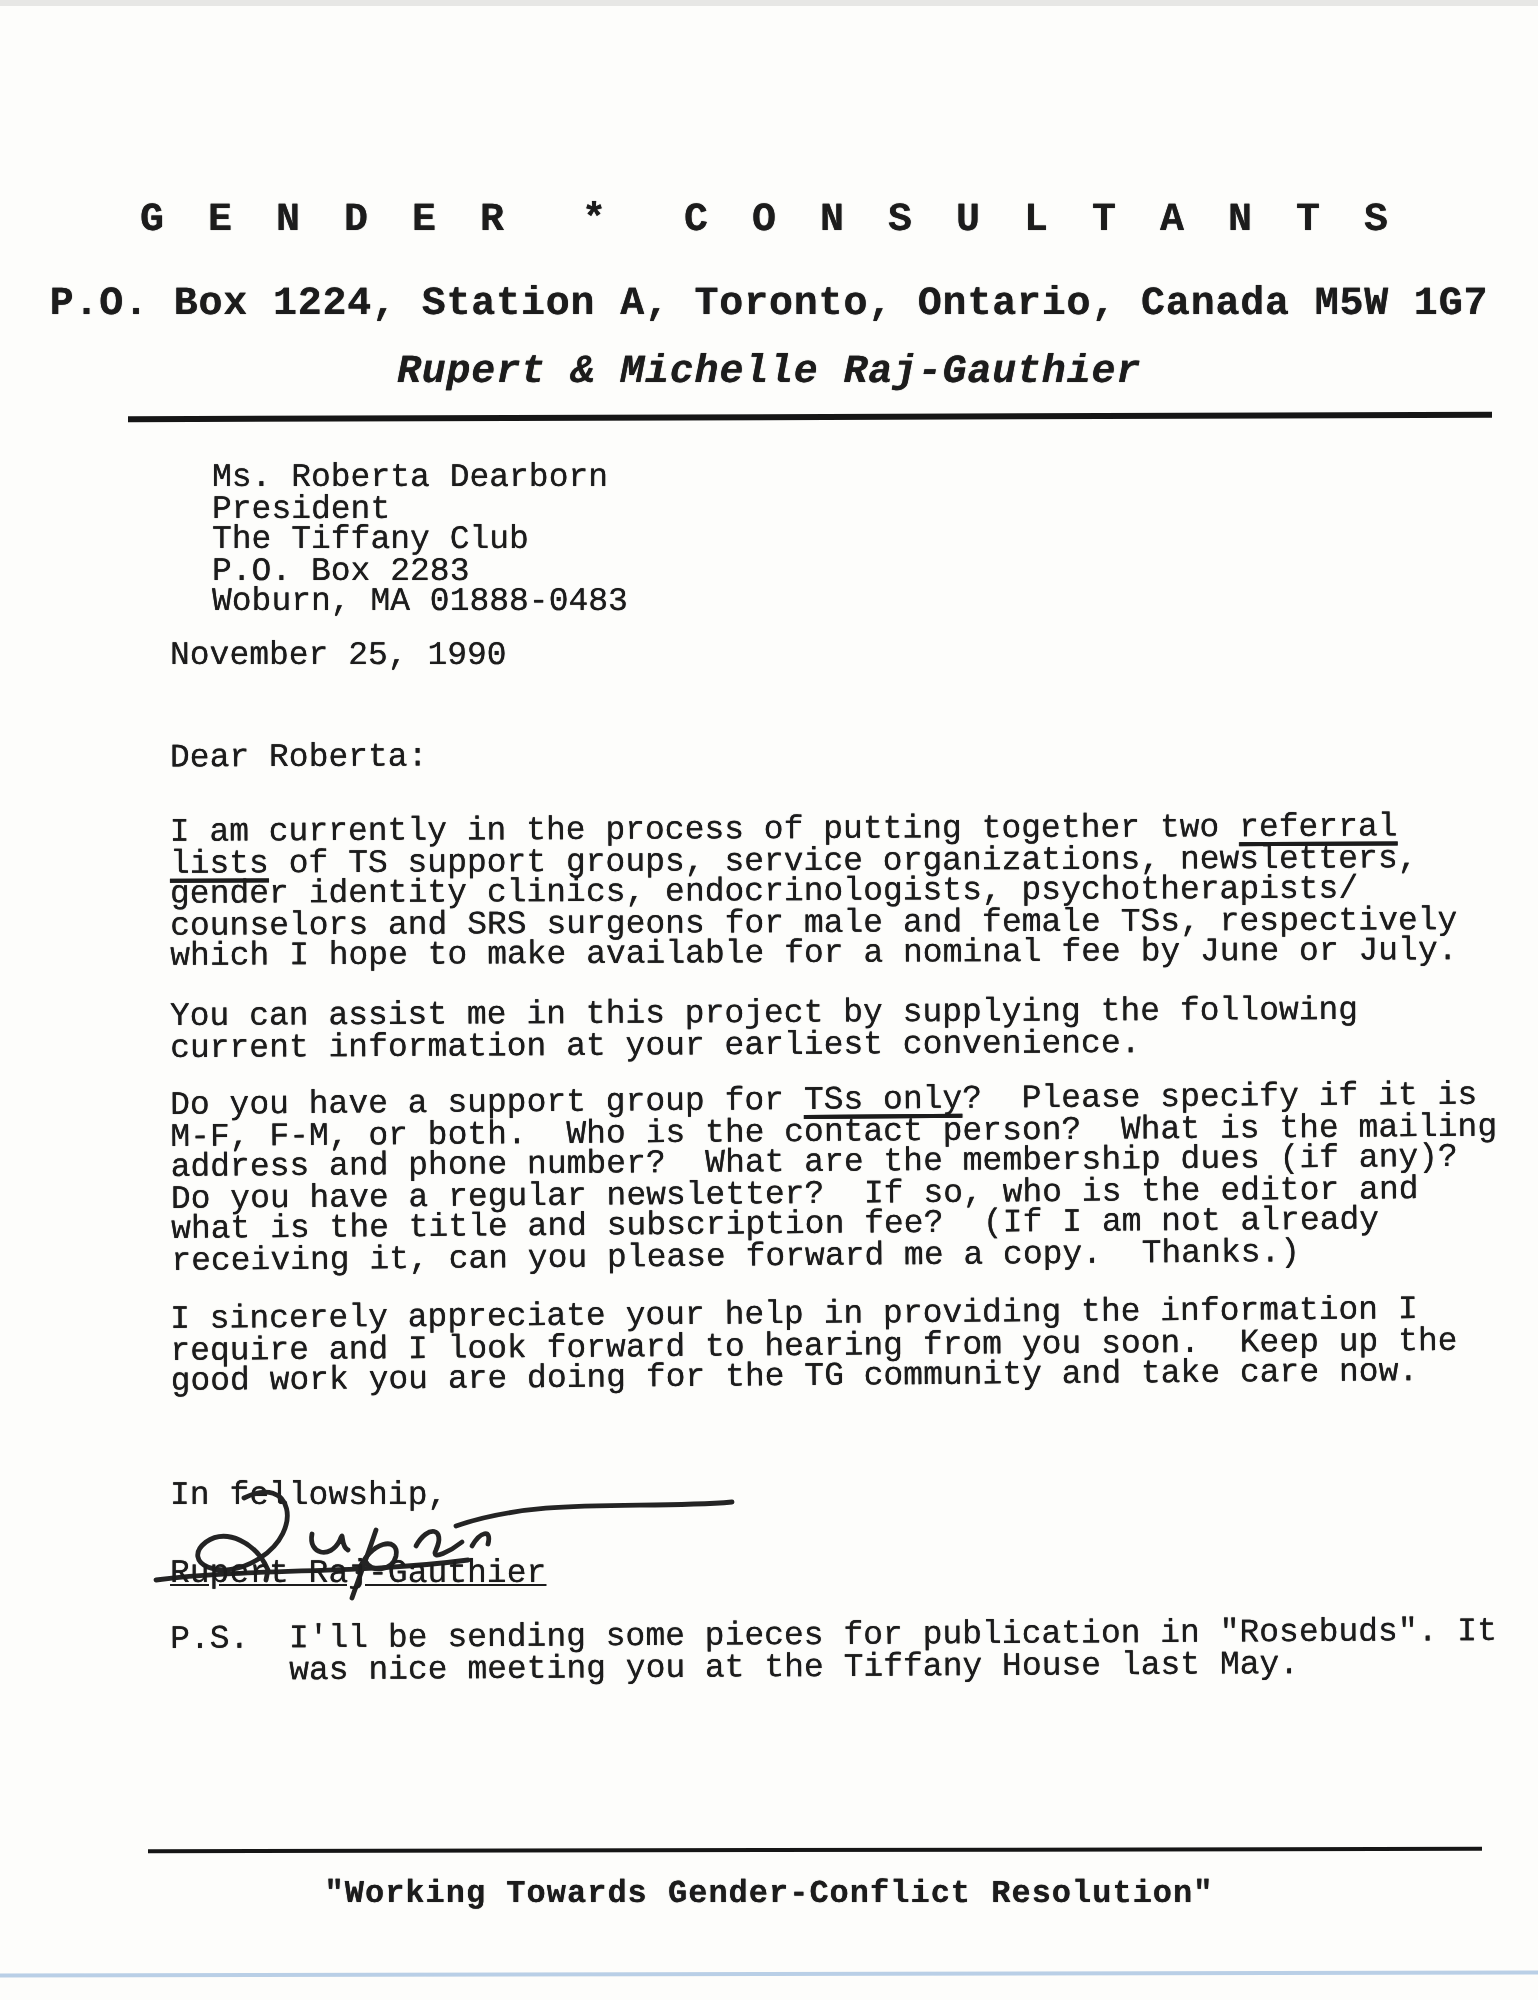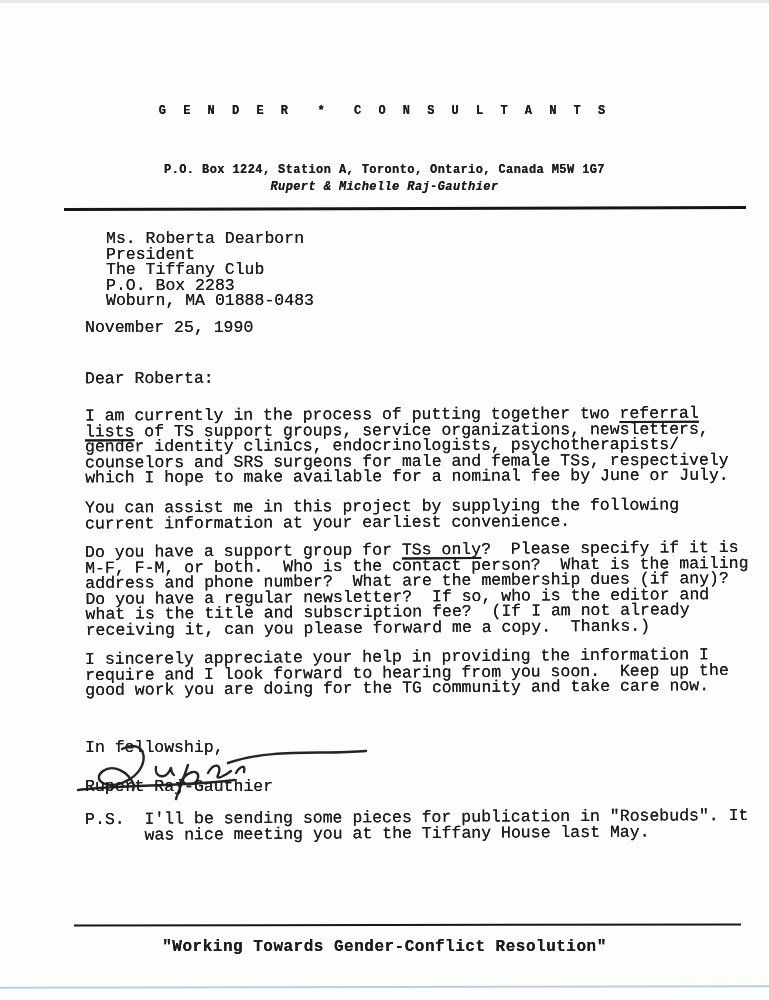--- a/index.html
+++ b/index.html
@@ -15,44 +15,44 @@
   .scan-edge-top{
     position:absolute;top:0;left:0;width:100%;height:3px;
     background:#d6d6d3;opacity:.55;
   }
   .scan-edge-bottom{
     position:absolute;top:986px;left:0;width:100%;height:2px;
     background:#b9cfe6;transform:rotate(-0.12deg);
   }
   .hdr{
     position:absolute;left:0;width:100%;text-align:center;
-    font-weight:700;font-size:12px;line-height:18px;
+    font-weight:700;font-size:20px;line-height:18px;
     text-shadow:0 0 .4px currentColor;white-space:pre;
   }
   .hdr1{top:102px;letter-spacing:5px;}
-  .hdr2{top:161px;letter-spacing:.4px;text-align:center;}
+  .hdr2{top:144px;letter-spacing:.4px;text-align:center;}
   .hdr3{top:178px;letter-spacing:.4px;font-style:italic;}
   .rule{position:absolute;border-top:3px solid #161616;height:0;}
   .rule-header{top:207px;left:64px;width:682px;transform:rotate(-0.18deg);}
   .rule-footer{top:924px;left:74px;width:667px;border-top-width:2px;transform:rotate(-0.1deg);}
   .blk{
     position:absolute;left:85px;
     font-size:16.5px;line-height:15.6px;
     white-space:pre-wrap;
     text-shadow:0 0 .35px currentColor;
   }
   .addr{top:231px;margin-left:21px;}
   .date{top:320px;}
   .salute{top:371px;transform:rotate(-0.2deg);}
   .p1{top:407px;transform:rotate(-0.25deg);}
   .p2{top:499px;transform:rotate(-0.3deg);}
   .p3{top:545px;transform:rotate(-0.45deg);transform-origin:left top;}
   .p4{top:652px;transform:rotate(-0.45deg);transform-origin:left top;}
   .closing{top:740px;}
-  .typed-name{top:779px;}
+  .typed-name{top:779px;text-decoration:underline;}
   .ps{top:812px;transform:rotate(-0.35deg);transform-origin:left top;}
   .blk u{text-underline-offset:3px;text-decoration-thickness:1.5px;}
   .sig{position:absolute;top:733px;left:76px;width:300px;height:72px;}
   .footer-motto{
     position:absolute;top:938px;left:0;width:100%;text-align:center;
     font-weight:700;font-size:16px;letter-spacing:.5px;
     text-shadow:0 0 .4px currentColor;white-space:pre;
   }
 </style>
 </head>

